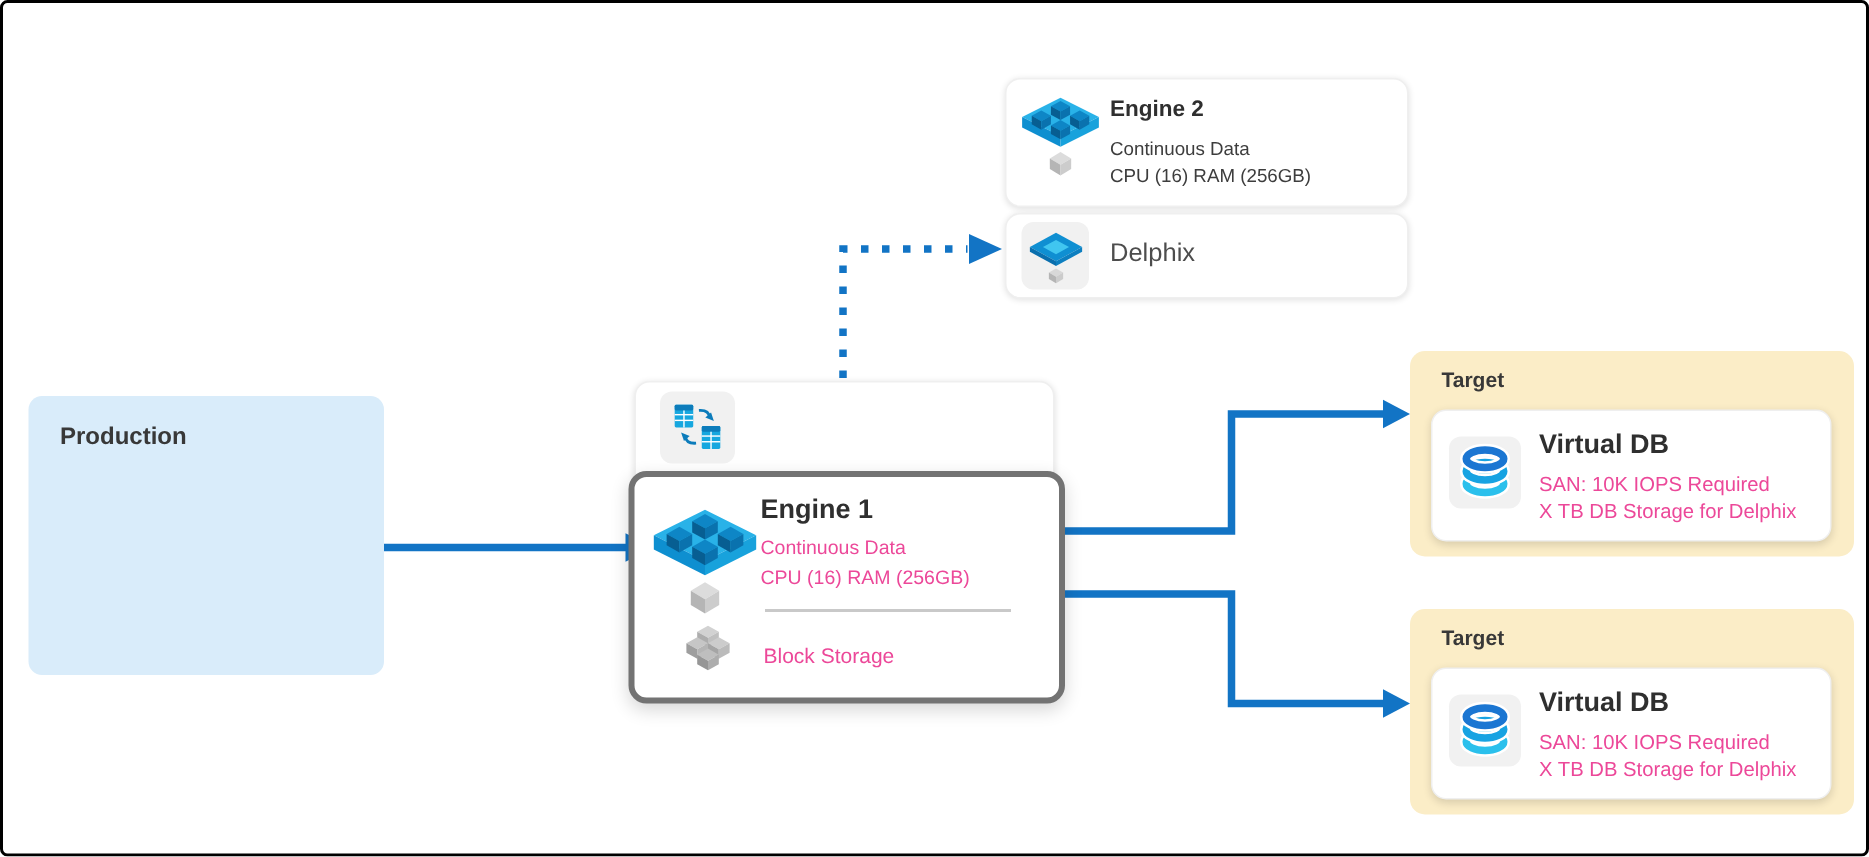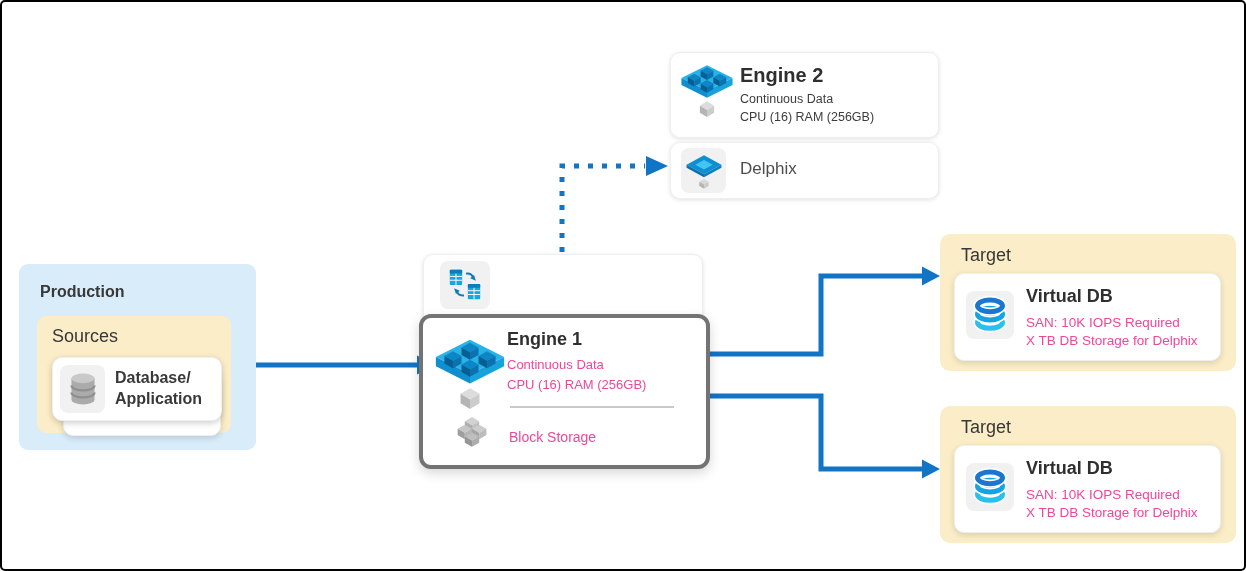--- a/index.html
+++ b/index.html
@@ -6,34 +6,34 @@
   body{font-family:"Liberation Sans", sans-serif;}
   .frame{
     position:relative; width:1246px; height:571px; box-sizing:border-box;
     border:2px solid #000; border-radius:5px; background:#fff; overflow:hidden;
   }
   .abs{position:absolute;}
   .zone{border-radius:9px;}
   .zone-blue{background:#d9ecfa;padding-left:11px;}
   .zone-cream{background:#fbedc7;}
   .zone-title{font-size:16px;font-weight:bold;color:#383838;}
-  .subzone-title{font-size:18px;font-weight:normal;color:#383838;}
+  .subzone-title{font-size:14px;font-weight:bold;color:#383838;}
   .card{
     background:#fff;border-radius:10px;
     box-shadow:0 1px 4px rgba(0,0,0,0.12);
     border:1px solid #efefef;
   }
   .card-big{
     background:#fff;border-radius:12px;
     box-shadow:0 4px 12px rgba(0,0,0,0.16);
     border:4px solid #737373;
   }
   .chip{background:#f1f1f1;border-radius:8px;display:flex;align-items:center;justify-content:center;}
   .title-lg{font-size:18px;font-weight:bold;color:#2f2f2f;}
-  .title-md{font-size:20px;font-weight:bold;color:#2f2f2f;}
+  .title-md{font-size:15px;font-weight:bold;color:#2f2f2f;}
   .sub{font-size:13px;color:#ec4899;line-height:18px;}
   .sub-sm{font-size:12.5px;color:#3d3d3d;line-height:18px;}
   .plain-label{font-size:17px;color:#4d4d4d;}
   .db-label{font-size:16px;font-weight:bold;color:#383838;line-height:21px;}
   .divider{height:0;border-top:2px solid #c9c9c9;}
   svg{display:block;}
 </style>
 </head>
 <body>
 
@@ -58,40 +58,20 @@
 
     <g>
       <path d="M560,250 V164 H643" stroke="#1274C5" stroke-width="5" fill="none" stroke-dasharray="5 9" stroke-linejoin="miter"></path>
       <polygon points="644,154 666,164 644,174" fill="#1274C5"></polygon>
     </g>
   </svg>
 
   <div class="abs zone zone-blue" style="left:17px;top:262px;width:226px;height:186px;">
     <div class="abs zone-title" style="left:21px;top:19px;">Production</div>
 
-    <div class="abs zone zone-cream" style="left:18px;top:52px;width:194px;height:117px;">
-      <div class="abs subzone-title" style="left:15px;top:10px;">Sources</div>
-
-      <div class="abs card" style="left:26px;top:56px;width:156px;height:62px;box-shadow:0 2px 6px rgba(0,0,0,0.16);"></div>
-
-      <div class="abs card" style="left:15px;top:41px;width:168px;height:62px;box-shadow:0 2px 6px rgba(0,0,0,0.2);">
-        <div class="abs chip" style="left:7px;top:7px;width:45px;height:48px;">
-          <svg width="32" height="38" viewBox="0 0 36 42">
-            <path d="M5,9 v24 a13,5.5 0 0 0 26,0 v-24 Z" fill="#ABABAB"></path>
-            <path d="M5,17 a13,5.5 0 0 0 26,0" stroke="#8F8F8F" stroke-width="2.5" fill="none"></path>
-            <path d="M5,25 a13,5.5 0 0 0 26,0" stroke="#8F8F8F" stroke-width="2.5" fill="none"></path>
-            <ellipse cx="18" cy="9" rx="13" ry="5.5" fill="#C9C9C9"></ellipse>
-          </svg>
-        </div>
-        <div class="abs db-label" style="left:62px;top:9px;">
-          <div>Database/</div>
-          <div>Application</div>
-        </div>
-      </div>
-    </div>
   </div>
 
   <div class="abs card" style="left:421px;top:252px;width:278px;height:72px;">
     <div class="abs chip" style="left:16px;top:6px;width:50px;height:48px;">
       <svg width="38" height="38" viewBox="0 0 40 40">
         <rect x="4" y="4" width="13" height="16" rx="1" fill="#16A7DF"></rect>
         <rect x="4" y="4" width="13" height="4" rx="1" fill="#0C7CBB"></rect>
         <line x1="4" y1="11" x2="17" y2="11" stroke="#fff" stroke-width="1"></line>
         <line x1="4" y1="15" x2="17" y2="15" stroke="#fff" stroke-width="1"></line>
         <line x1="10.5" y1="8" x2="10.5" y2="20" stroke="#fff" stroke-width="1"></line>

